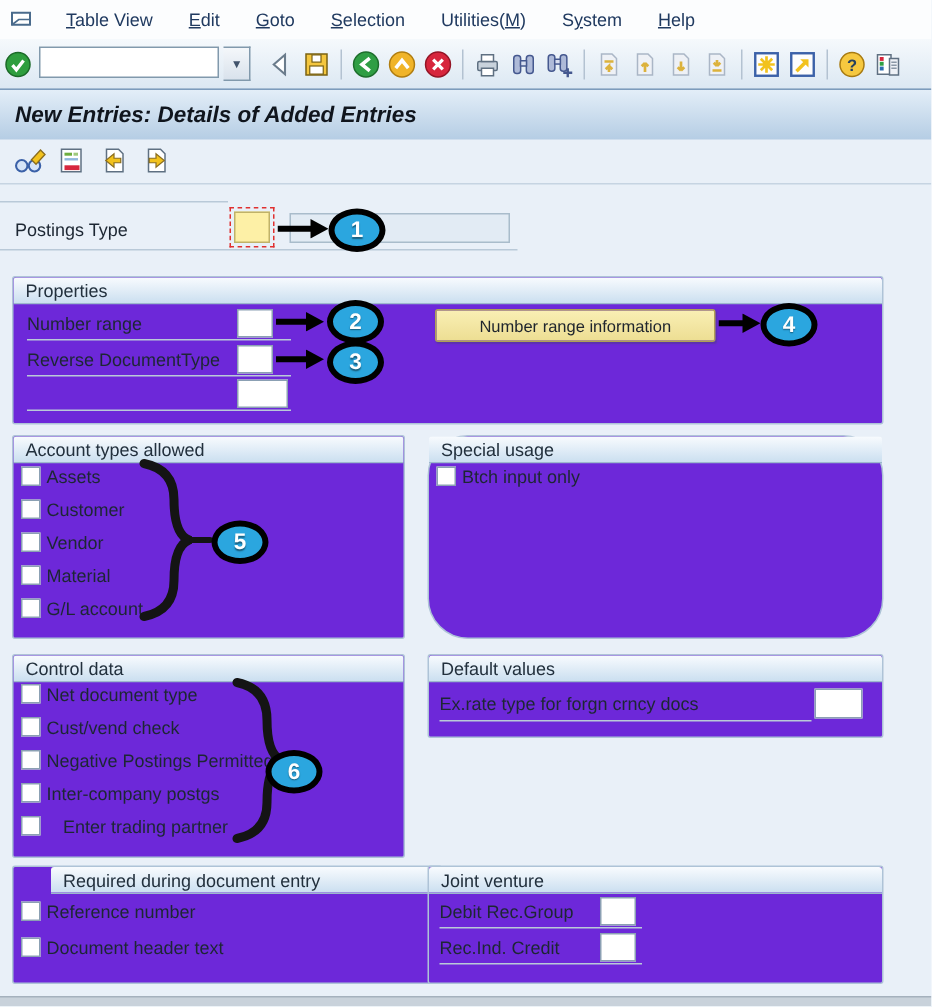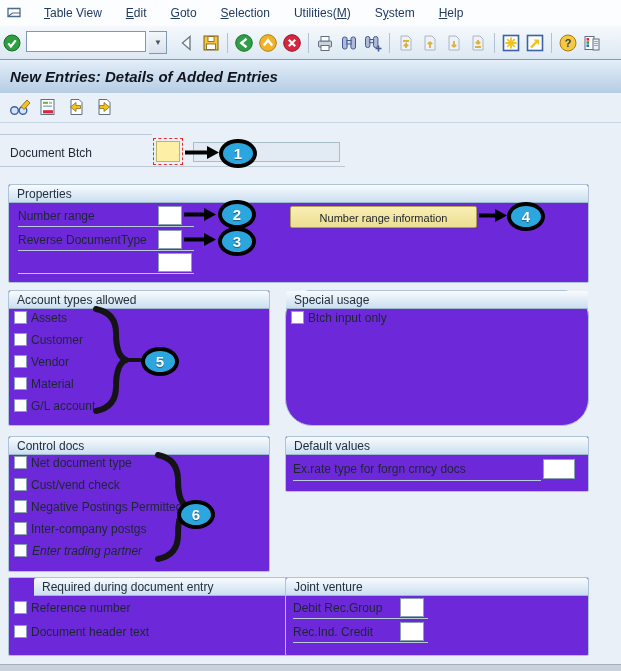--- a/index.html
+++ b/index.html
@@ -215,21 +215,21 @@
     </span>
     <span class="app-ico">
       <svg width="20" height="20" viewBox="0 0 20 20">
           <path d="M5 2.5h8l3 3v12H5z" fill="#fff" stroke="#5f7082"></path>
           <path d="M5.5 8.5H10V5.5L15.5 10 10 14.5V11.5H5.5z" fill="#f2c21d" stroke="#8a6d1f" stroke-width=".8"></path>
         </svg>
     </span>
   </div>
 
   <div class="uline" style="left:0;top:134px;width:152px;"></div>
-  <span class="lbl" style="left:10px;top:146px;">Document Btch</span>
+  <span class="lbl" style="left:10px;top:146px;">Postings Type</span>
   <input class="inp req" style="left: 156px; top: 141px; width: 24px; height: 21px;" value="">
   <input class="inp disp" style="left: 193px; top: 142px; width: 147px; height: 20px;" value="">
   <div class="uline" style="left:0;top:166px;width:345px;"></div>
   <svg class="arr" style="left:185px;top:146px;" width="34" height="13">
       <line x1="0" y1="6.5" x2="24" y2="6.5" stroke="#000" stroke-width="4"></line>
       <polygon points="22,0 34,6.5 22,13" fill="#000"></polygon>
     </svg>
   <div class="ann" style="left:219px;top:139px;">1</div>
 
   <div class="gbox" style="left:8px;top:184px;width:579px;height:97px;">
@@ -283,32 +283,32 @@
   <div class="abs" style="left:126px;top:358px;width:16px;height:4px;background:#141414;border-radius:2px;z-index:4;"></div>
   <div class="ann" style="left:141px;top:347px;">5</div>
 
   <div class="gbox" style="left:285px;top:290px;width:302px;height:134px;border-radius:27px;">
     <div class="ghead">Special usage</div>
   </div>
   <span class="cb" style="left:291px;top:311px;"></span>
   <span class="lbl" style="left:308px;top:311px;">Btch input only</span>
 
   <div class="gbox" style="left:8px;top:436px;width:260px;height:134px;">
-    <div class="ghead">Control docs</div>
+    <div class="ghead">Control data</div>
   </div>
   <span class="cb" style="left:14px;top:456px;"></span>
   <span class="lbl" style="left:31px;top:456px;">Net document type</span>
   <span class="cb" style="left:14px;top:478px;"></span>
   <span class="lbl" style="left:31px;top:478px;">Cust/vend check</span>
   <span class="cb" style="left:14px;top:500px;"></span>
   <span class="lbl" style="left:31px;top:500px;">Negative Postings Permitted</span>
   <span class="cb" style="left:14px;top:522px;"></span>
   <span class="lbl" style="left:31px;top:522px;">Inter-company postgs</span>
   <span class="cb" style="left:14px;top:544px;"></span>
-  <span class="lbl" style="left:32px;top:544px;font-style:italic;">Enter trading partner</span>
+  <span class="lbl" style="left:42px;top:544px;">Enter trading partner</span>
   <svg class="arr" style="left:152px;top:450px;" width="38" height="114">
     <path d="M6,5 Q26,9 26,30 Q26,53 36,57 Q26,61 26,85 Q26,105 6,109" fill="none" stroke="#141414" stroke-width="6" stroke-linecap="round"></path>
   </svg>
   <div class="ann" style="left:177px;top:500px;">6</div>
 
   <div class="gbox" style="left:285px;top:436px;width:302px;height:54px;">
     <div class="ghead">Default values</div>
   </div>
   <span class="lbl" style="left:293px;top:462px;">Ex.rate type for forgn crncy docs</span>
   <input class="inp" style="left: 543px; top: 459px; width: 32px; height: 20px;" value="">

